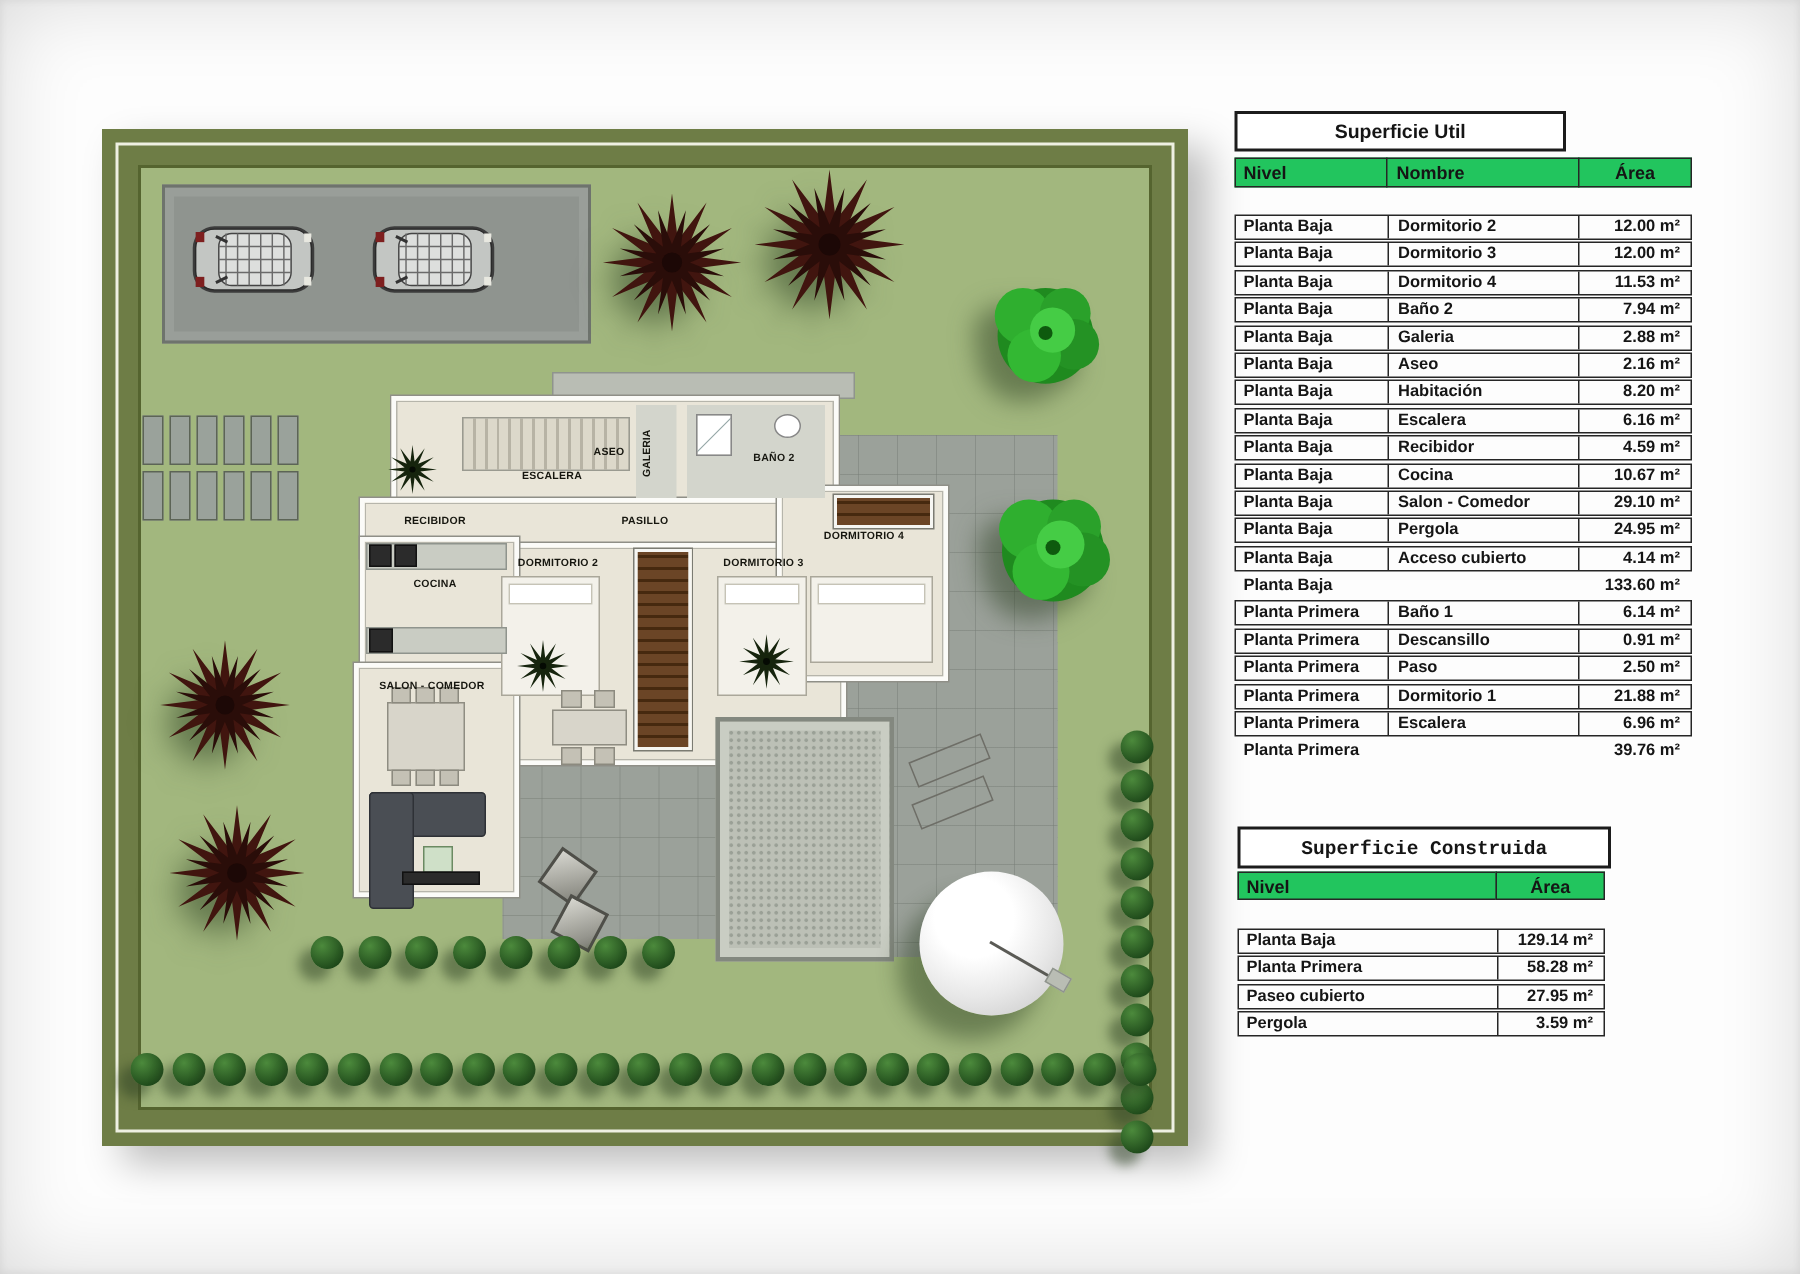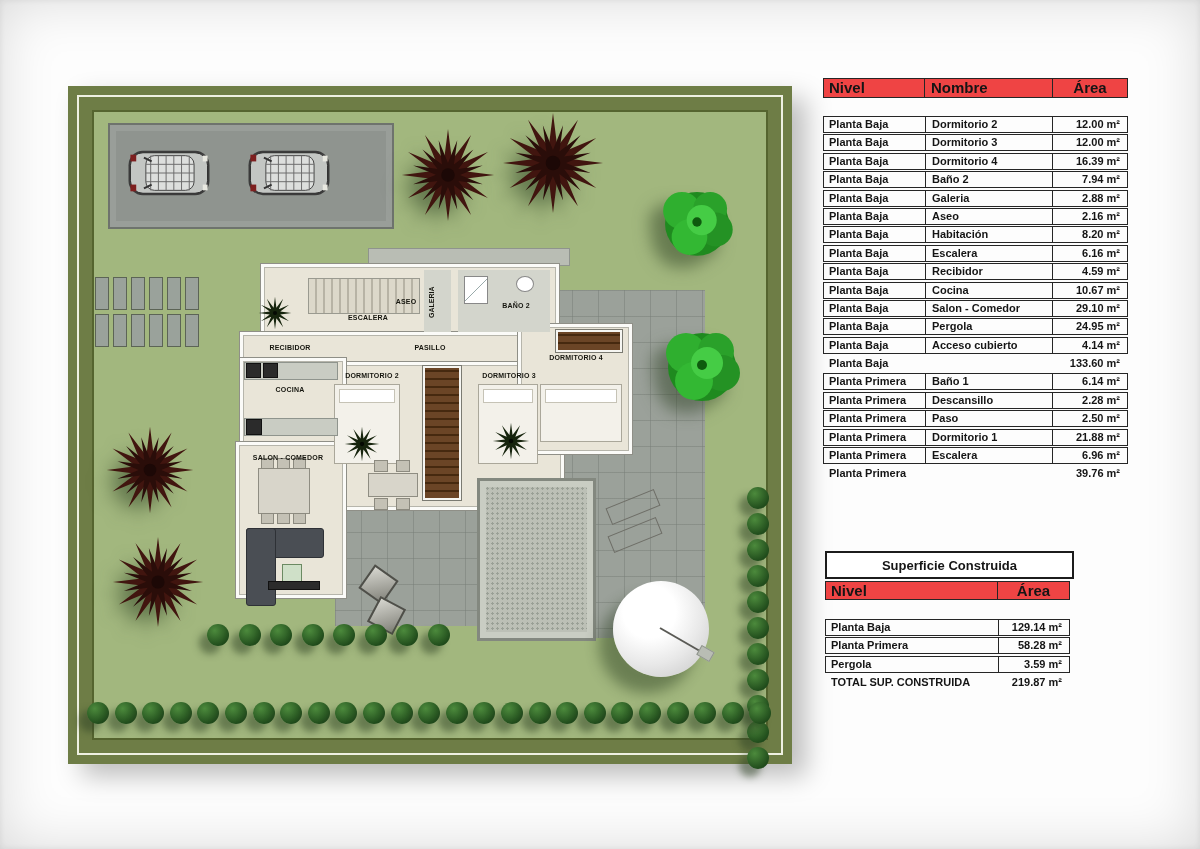--- a/index.html
+++ b/index.html
@@ -47,21 +47,21 @@
   .rlabel{font-size:7px;font-weight:700;color:#16160f;letter-spacing:.2px;text-align:center;
     line-height:8px;white-space:nowrap;}
   .vlabel{writing-mode:vertical-rl;transform:rotate(180deg);text-align:center;white-space:nowrap;
     font-size:7px;font-weight:700;color:#16160f;}
   .pole{height:2px;background:#5a5a55;transform-origin:left center;}
   
   .tbl{position:absolute;color:#151515;font-weight:700;}
   .t-title{border:2px solid #1c1c1c;text-align:center;font-size:13px;
     display:flex;align-items:center;justify-content:center;background:#fff;}
   .t-head{display:flex;}
-  .hcell{border:1px solid #262626;font-size:15px;line-height:18px;box-sizing:border-box;background:#ef4444;}
+  .hcell{border:1px solid #262626;font-size:12px;line-height:18px;box-sizing:border-box;background:#22c55e;}
   .hcell+.hcell{margin-left:-1px;}
   .trow{display:flex;height:17px;margin-bottom:1.4px;border:1px solid #262626;box-sizing:border-box;}
   .trow .c{box-sizing:border-box;font-size:11px;line-height:14px;overflow:hidden;}
   .trow .c+.c{border-left:1px solid #262626;}
   .trow.plain{border-color:transparent;}
   .trow.plain .c+.c{border-left:none;}
   .c.nivel{padding-left:5px;}
   .c.nombre{padding-left:6px;}
   .c.area{text-align:right;padding-right:7px;}
   #tbl-util .c.nivel{width:101px;} #tbl-util .c.nombre{width:127px;} #tbl-util .c.area{width:75px;}
@@ -263,20 +263,21 @@
     <div class="abs bush" style="left: 170.5px; top: 538px;"></div>
     <div class="abs bush" style="left: 202px; top: 538px;"></div>
     <div class="abs bush" style="left: 233.5px; top: 538px;"></div>
     <div class="abs bush" style="left: 265px; top: 538px;"></div>
     <div class="abs bush" style="left: 296.5px; top: 538px;"></div>
     <div class="abs bush" style="left: 328px; top: 538px;"></div>
     <div class="abs bush" style="left: 359.5px; top: 538px;"></div>
   </div>
 
 <div class="tbl" id="tbl-util" style="left:823px;top:74px;width:305px;">
+  <div class="t-title" style="width:217px;height:23px;">Superficie Util</div>
   <div class="t-head" style="margin-top:4px;">
     <div class="hcell" style="width:102px;height:20px;padding-left:5px;">Nivel</div>
     <div class="hcell" style="width:129px;height:20px;padding-left:6px;">Nombre</div>
     <div class="hcell" style="width:76px;height:20px;text-align:center;">Área</div>
   </div>
   <div style="margin-top:18px;">
 
       <div class="trow">
         <span class="c nivel">Planta Baja</span>
         <span class="c nombre">Dormitorio 2</span>
@@ -285,21 +286,21 @@
 
       <div class="trow">
         <span class="c nivel">Planta Baja</span>
         <span class="c nombre">Dormitorio 3</span>
         <span class="c area">12.00 m²</span>
       </div>
 
       <div class="trow">
         <span class="c nivel">Planta Baja</span>
         <span class="c nombre">Dormitorio 4</span>
-        <span class="c area">16.39 m²</span>
+        <span class="c area">11.53 m²</span>
       </div>
 
       <div class="trow">
         <span class="c nivel">Planta Baja</span>
         <span class="c nombre">Baño 2</span>
         <span class="c area">7.94 m²</span>
       </div>
 
       <div class="trow">
         <span class="c nivel">Planta Baja</span>
@@ -363,21 +364,21 @@
 
       <div class="trow">
         <span class="c nivel">Planta Primera</span>
         <span class="c nombre">Baño 1</span>
         <span class="c area">6.14 m²</span>
       </div>
 
       <div class="trow">
         <span class="c nivel">Planta Primera</span>
         <span class="c nombre">Descansillo</span>
-        <span class="c area">2.28 m²</span>
+        <span class="c area">0.91 m²</span>
       </div>
 
       <div class="trow">
         <span class="c nivel">Planta Primera</span>
         <span class="c nombre">Paso</span>
         <span class="c area">2.50 m²</span>
       </div>
 
       <div class="trow">
         <span class="c nivel">Planta Primera</span>
@@ -394,41 +395,41 @@
       <div class="trow plain">
         <span class="c nivel">Planta Primera</span>
         <span class="c nombre"></span>
         <span class="c area">39.76 m²</span>
       </div>
 
     </div>
 </div>
 
 <div class="tbl" id="tbl-cons" style="left:825px;top:551px;width:245px;">
-  <div class="t-title" style="width:245px;height:24px;">Superficie Construida</div>
+  <div class="t-title" style="width:245px;height:24px;font-family:Liberation Mono, monospace;">Superficie Construida</div>
   <div class="t-head" style="margin-top:2px;">
     <div class="hcell" style="width:173px;height:19px;padding-left:5px;">Nivel</div>
     <div class="hcell" style="width:73px;height:19px;text-align:center;">Área</div>
   </div>
   <div style="margin-top:19px;">
 
       <div class="trow">
         <span class="c nivel">Planta Baja</span>
         <span class="c area">129.14 m²</span>
       </div>
 
       <div class="trow">
         <span class="c nivel">Planta Primera</span>
         <span class="c area">58.28 m²</span>
       </div>
 
+      <div class="trow">
+        <span class="c nivel">Paseo cubierto</span>
+        <span class="c area">27.95 m²</span>
+      </div>
 
       <div class="trow">
         <span class="c nivel">Pergola</span>
         <span class="c area">3.59 m²</span>
       </div>
 
-      <div class="trow plain">
-        <span class="c nivel">TOTAL SUP. CONSTRUIDA</span>
-        <span class="c area">219.87 m²</span>
-      </div>
     </div>
 </div>
 
 </body></html>

